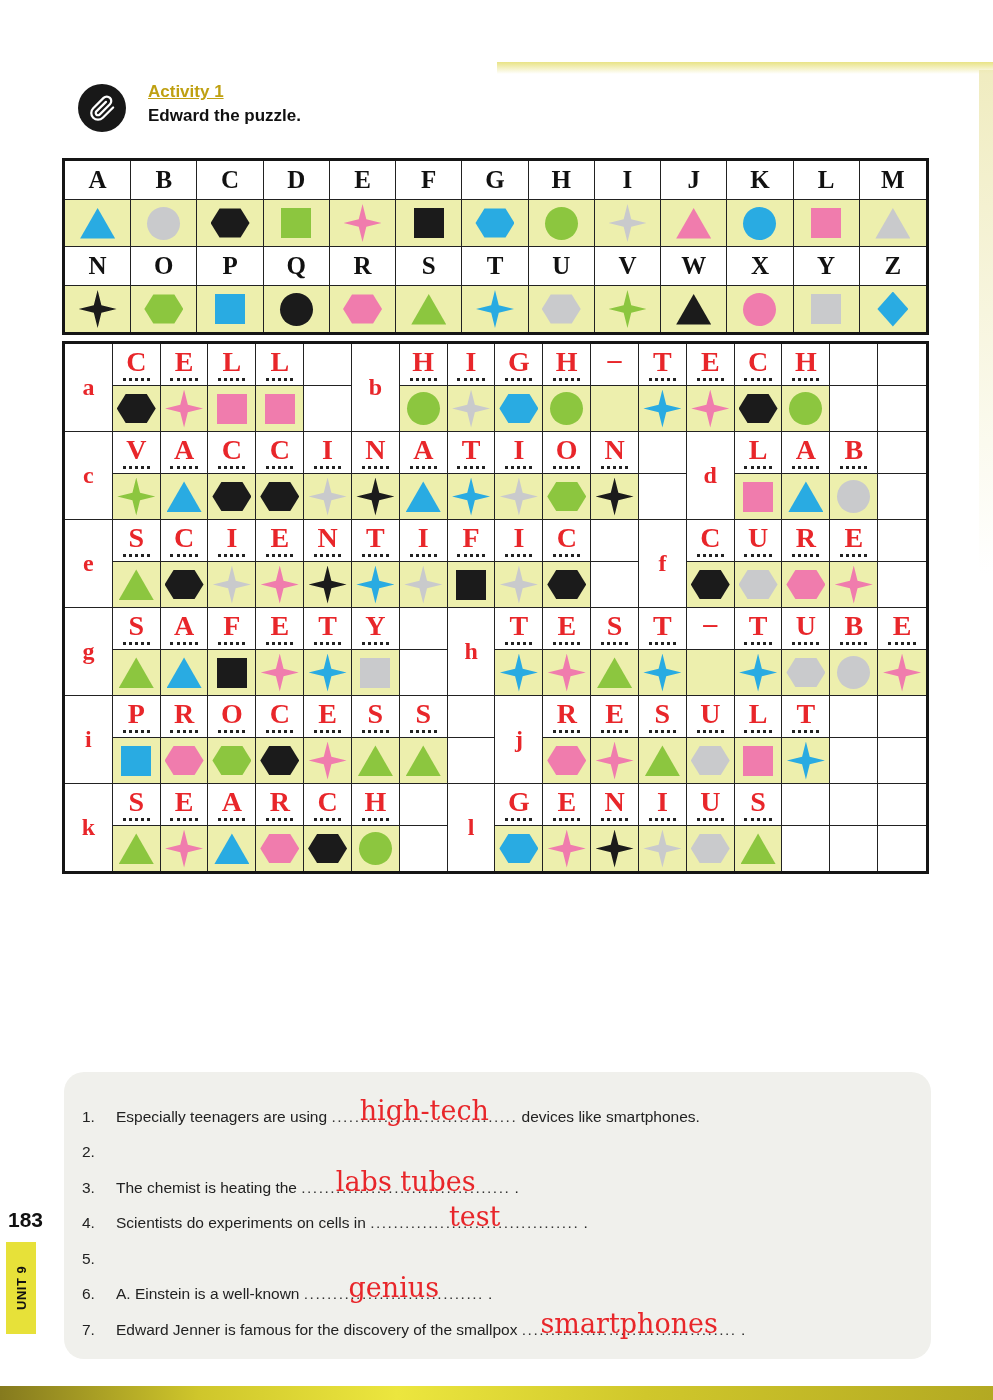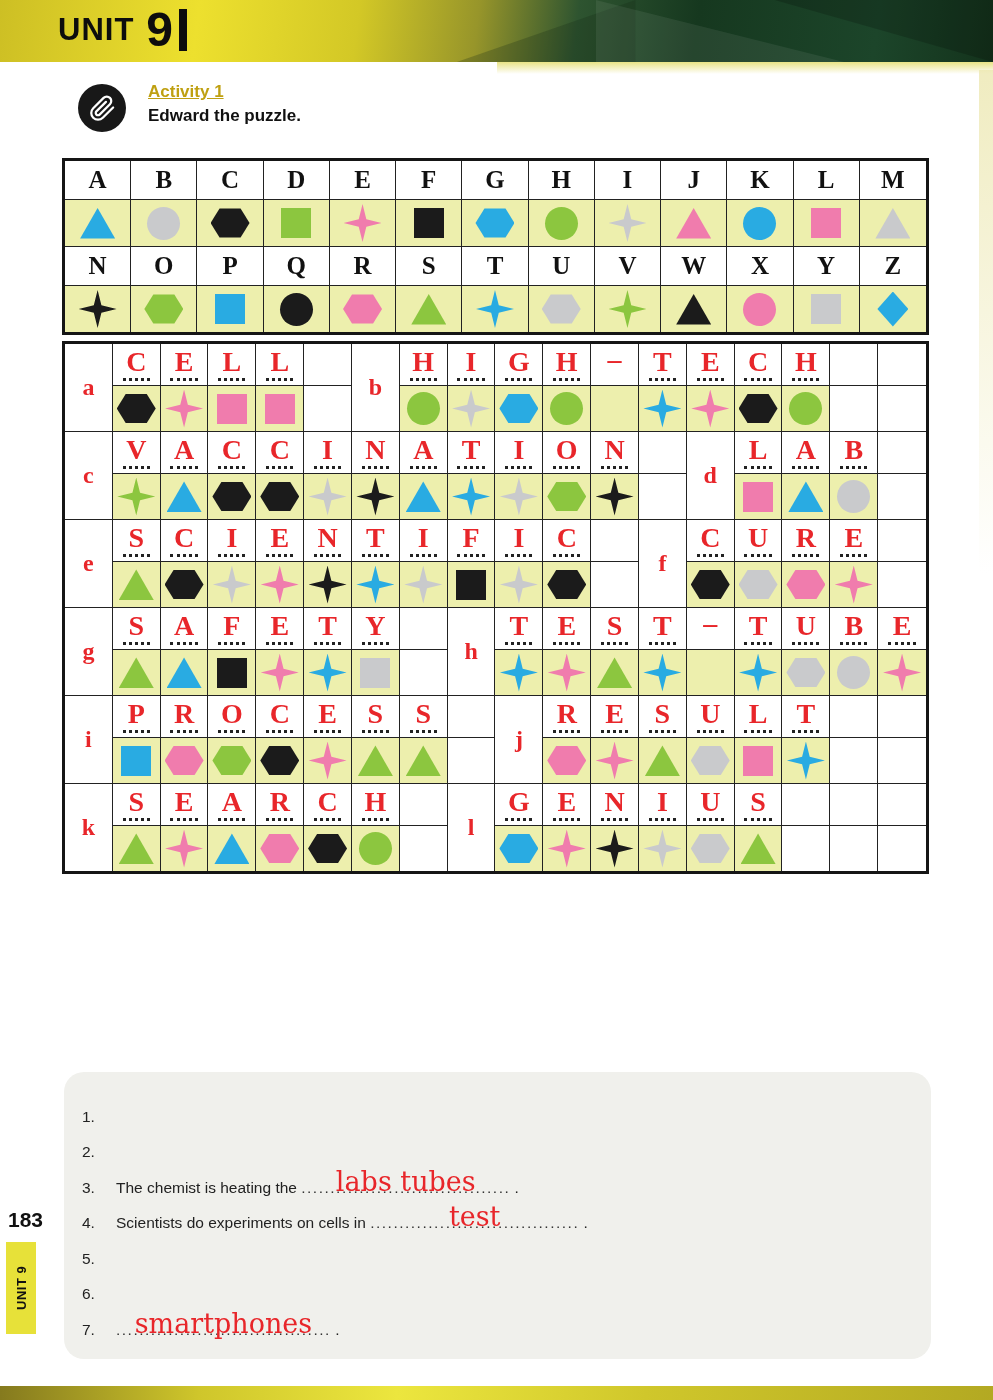--- a/index.html
+++ b/index.html
@@ -85,30 +85,20 @@
     writing-mode:vertical-rl;transform:rotate(180deg);
     font-size:13px;font-weight:bold;letter-spacing:.5px;color:#111;}
   .bottom-bar{position:absolute;left:0;top:1386px;width:100%;height:14px;
     background:linear-gradient(90deg,#857a1e 0%,#cfc62b 20%,#ece63e 40%,#d0c72b 65%,#b3a922 100%);}
 </style>
 </head>
 <body>
 
 <div class="page">
 
-  <div class="banner">
-    <div class="facet f1"></div>
-    <div class="facet f2"></div>
-    <div class="facet f3"></div>
-    <div class="unit-title">
-      <span class="u-label">UNIT</span>
-      <span class="u-num">9</span>
-      <span class="u-bar"></span>
-    </div>
-  </div>
   <div class="banner-glow"></div>
   <div class="right-strip"></div>
 
   <div class="clip-badge">
     <svg width="27" height="27" viewBox="0 0 24 24" fill="none" stroke="#ffffff" stroke-width="2" stroke-linecap="round" stroke-linejoin="round">
       <path d="M21.44 11.05l-9.19 9.19a6 6 0 0 1-8.49-8.49l9.19-9.19a4 4 0 1 1 5.66 5.66l-9.2 9.19a2 2 0 0 1-2.83-2.83l8.49-8.48"></path>
     </svg>
   </div>
   <div class="activity-title">Activity 1</div>
   <div class="activity-instruction">Edward the puzzle.</div>
@@ -844,41 +834,43 @@
           <div class="pcell ptop" style="grid-column: 18; border-right: none;"></div>
           <div class="pcell pbot" style="grid-column: 18; border-right: none;"></div>
         </div>
       </div>
   </div>
 
   <div class="sentences">
     <div class="slist">
         <div class="sentence">
           <span class="snum">1.</span>
+          <span class="sbody"><span>Especially teenagers are using </span><span class="blank"><span class="hand">high-tech</span><span class="leader">................................</span></span><span> devices like smartphones.</span></span>
         </div>
         <div class="sentence">
           <span class="snum">2.</span>
         </div>
         <div class="sentence">
           <span class="snum">3.</span>
           <span class="sbody"><span>The chemist is heating the </span><span class="blank"><span class="hand">labs tubes</span><span class="leader">....................................</span></span><span> .</span></span>
         </div>
         <div class="sentence">
           <span class="snum">4.</span>
           <span class="sbody"><span>Scientists do experiments on cells in </span><span class="blank"><span class="hand">test</span><span class="leader">....................................</span></span><span> .</span></span>
         </div>
         <div class="sentence">
           <span class="snum">5.</span>
         </div>
         <div class="sentence">
           <span class="snum">6.</span>
+          <span class="sbody"><span>A. Einstein is a well-known </span><span class="blank"><span class="hand">genius</span><span class="leader">...............................</span></span><span> .</span></span>
         </div>
         <div class="sentence">
           <span class="snum">7.</span>
-          <span class="sbody"><span class="blank"><span class="hand">smartphones</span><span class="leader">.....................................</span></span><span> .</span></span>
+          <span class="sbody"><span>Edward Jenner is famous for the discovery of the smallpox </span><span class="blank"><span class="hand">smartphones</span><span class="leader">.....................................</span></span><span> .</span></span>
         </div>
       </div>
   </div>
 
   <div class="page-number">183</div>
   <div class="side-tab">UNIT 9</div>
   <div class="bottom-bar"></div>
 
 </div>
 

